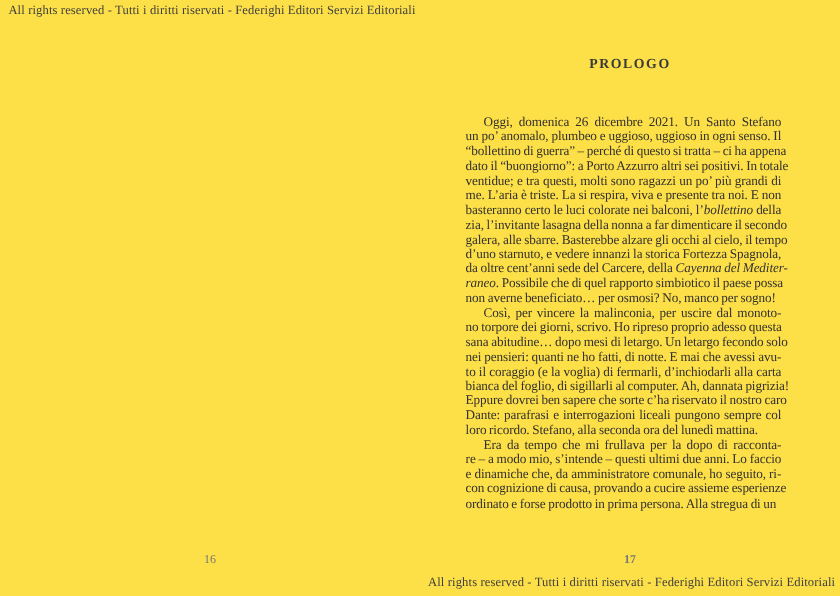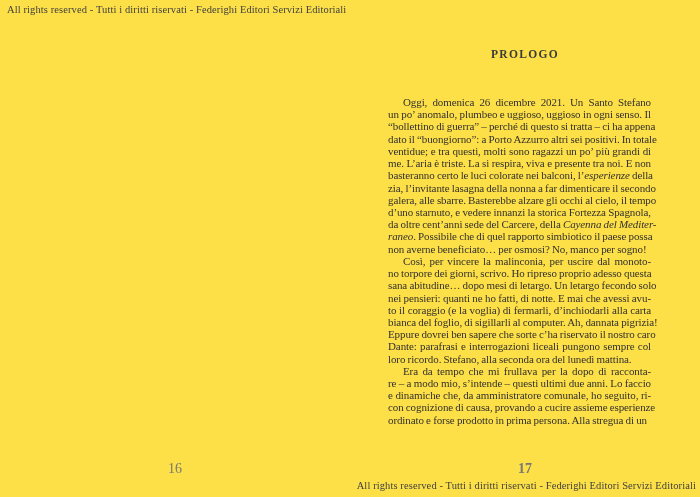--- a/index.html
+++ b/index.html
@@ -52,21 +52,21 @@
     text-align: justify;
     text-align-last: justify;
   }
   .line.ind { padding-left: 15px; }
   .line.last { text-align-last: left; font-family: Liberation Serif, serif; }
   .pagenum {
     position: absolute;
     top: 461px;
     width: 40px;
     text-align: center;
-    font-size: 14px;
+    font-size: 10px;
     color: #777777;
   }
   .pn-left { left: 155px; }
   .pn-right { left: 155px; font-weight: bold; }
 </style>
 </head>
 <body>
 
 <div class="spread">
 
@@ -79,21 +79,21 @@
   <div class="page page-right">
     <div class="heading">PROLOGO</div>
 
     <div class="bodytext">
         <div class="line ind">Oggi, domenica 26 dicembre 2021. Un Santo Stefano</div>
         <div class="line">un po’ anomalo, plumbeo e uggioso, uggioso in ogni senso. Il</div>
         <div class="line">“bollettino di guerra” – perché di questo si tratta – ci ha appena</div>
         <div class="line">dato il “buongiorno”: a Porto Azzurro altri sei positivi. In totale</div>
         <div class="line">ventidue; e tra questi, molti sono ragazzi un po’ più grandi di</div>
         <div class="line">me. L’aria è triste. La si respira, viva e presente tra noi. E non</div>
-        <div class="line">basteranno certo le luci colorate nei balconi, l’<i>esperienze</i> della</div>
+        <div class="line">basteranno certo le luci colorate nei balconi, l’<i>bollettino</i> della</div>
         <div class="line">zia, l’invitante lasagna della nonna a far dimenticare il secondo</div>
         <div class="line">galera, alle sbarre. Basterebbe alzare gli occhi al cielo, il tempo</div>
         <div class="line">d’uno starnuto, e vedere innanzi la storica Fortezza Spagnola,</div>
         <div class="line">da oltre cent’anni sede del Carcere, della <i>Cayenna del Mediter-</i></div>
         <div class="line"><i>raneo</i>. Possibile che di quel rapporto simbiotico il paese possa</div>
         <div class="line last">non averne beneficiato… per osmosi? No, manco per sogno!</div>
         <div class="line ind">Così, per vincere la malinconia, per uscire dal monoto-</div>
         <div class="line">no torpore dei giorni, scrivo. Ho ripreso proprio adesso questa</div>
         <div class="line">sana abitudine… dopo mesi di letargo. Un letargo fecondo solo</div>
         <div class="line">nei pensieri: quanti ne ho fatti, di notte. E mai che avessi avu-</div>

